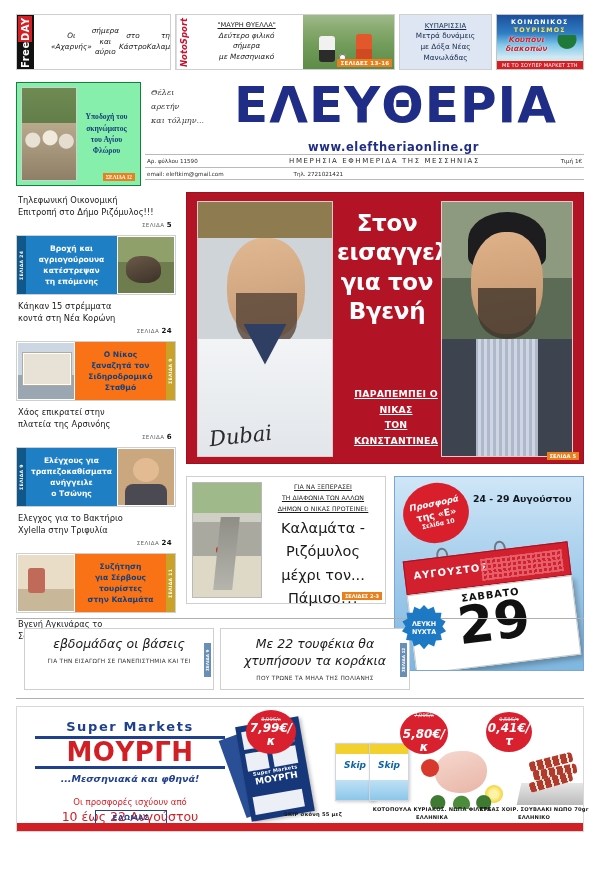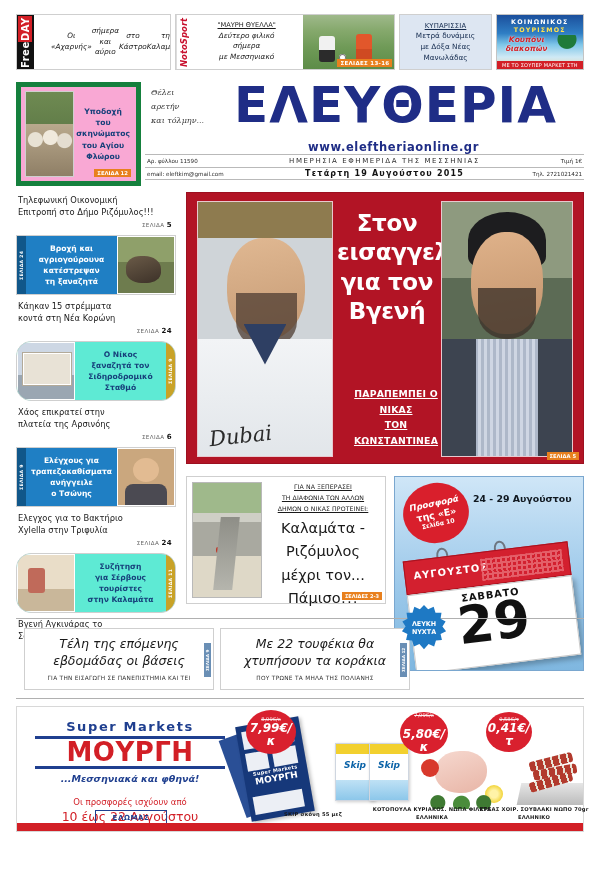--- a/index.html
+++ b/index.html
@@ -69,21 +69,21 @@
      color:#ffe14d; font-size:6.3px; font-weight:bold; letter-spacing:1.2px; }
   .tourism .coupon { position:absolute; top:21px; left:4px; width:52px; text-align:center;
      color:#d31f26; font-size:7.6px; font-weight:bold; font-style:italic; line-height:1.15; text-shadow:0 0 2px #fff; }
   .tourism .palm { position:absolute; right:5px; top:20px; width:22px; height:22px;
      background:radial-gradient(circle at 50% 20%, #1f7a3a 0 9px, transparent 10px); }
   .tourism .redbar { position:absolute; left:0; right:0; bottom:0; height:8px; background:#d31f26;
      color:#fff; font-size:5px; text-align:center; line-height:8px; letter-spacing:.2px; }
 
   
   .masthead { position:absolute; left:16px; top:82px; width:568px; height:104px; display:flex; }
-  .mh-left { width:125px; border:5px solid #15803d; background:#f9a8d4; position:relative; padding:4px; display:flex; }
+  .mh-left { width:125px; border:1px solid #15803d; background:#86efac; position:relative; padding:4px; display:flex;font-family:Liberation Serif, serif; }
   .mh-left .ph { width:56px; background:linear-gradient(180deg,#6f8a52,#4e6b3c); position:relative; overflow:hidden; border:1px solid #cfcfcf;}
   .mh-left .ph::after{ content:""; position:absolute; left:0; right:0; bottom:0; height:62%;
      background:
       radial-gradient(circle at 20% 30%, #e8e2d4 0 7px, transparent 8px),
       radial-gradient(circle at 52% 26%, #f0e9dc 0 7px, transparent 8px),
       radial-gradient(circle at 82% 32%, #e4ddd0 0 7px, transparent 8px),
       linear-gradient(180deg,#b9a98d,#8f7f66);}
   .mh-left .cap { flex:1; display:flex; flex-direction:column; align-items:center; justify-content:center;
      font-size:7.6px; font-weight:bold; color:#16407a; line-height:1.5; text-align:center; padding:0 2px;}
   .mh-left .pg { position:absolute; right:5px; bottom:4px; background:#e8801e; color:#fff;
@@ -107,21 +107,21 @@
   .mrow .r { width:80px; text-align:right; padding-right:2px; }
 
   
   .leftcol { position:absolute; left:16px; top:192px; width:160px; }
   .ln-text { font-size:8.3px; color:#1a1a1a; line-height:1.5; padding:2px 0 1px 2px; }
   .ln-page { text-align:right; font-size:5.6px; color:#666; letter-spacing:.4px; padding:1px 4px 4px 0; }
   .ln-page b { font-size:7px; color:#111; }
 
   .ln-box { position:relative; height:60px; margin:2px 0 3px 0; display:flex; border:1px solid #cfcfcf; overflow:hidden; }
   .ln-box.blue { background:#1f7fc4; }
-  .ln-box.cream { background:#5eead4;border-radius:15px; }
+  .ln-box.cream { background:#f97316; }
   .ln-tab { width:9px; writing-mode:vertical-rl; transform:rotate(180deg);
     font-size:4.6px; font-weight:bold; color:#fff; display:flex; align-items:center; justify-content:center;
     letter-spacing:.3px; }
   .ln-box.blue .ln-tab { background:#10578a; }
   .ln-box.cream .ln-tab { background:#c9a227; }
   .ln-box .ln-cap { flex:1; display:flex; flex-direction:column; align-items:center; justify-content:center;
      text-align:center; font-size:7.6px; font-weight:bold; line-height:1.45; padding:0 3px; }
   .ln-box.blue .ln-cap { color:#ffffff; }
   .ln-box.cream .ln-cap { color:#17407b; }
   .ln-img { width:58px; border:1px solid #fff; }
@@ -386,21 +386,20 @@
       <div class="logo">ΕΛΕΥΘΕΡΙΑ</div>
       <div class="weburl">www.eleftheriaonline.gr</div>
 
       <div class="mrow r1">
         <div class="l">Αρ. φύλλου 11590</div>
         <div class="c">ΗΜΕΡΗΣΙΑ ΕΦΗΜΕΡΙΔΑ ΤΗΣ ΜΕΣΣΗΝΙΑΣ</div>
         <div class="r">Τιμή 1€</div>
       </div>
       <div class="mrow r2">
         <div class="l">email: eleftkim@gmail.com</div>
-        <div class="c">Τετάρτη 19 Αυγούστου 2015</div>
         <div class="r">Τηλ. 2721021421</div>
       </div>
     </div>
   </div>
 
   <div class="leftcol">
 
     <div>
       <div class="ln-text">
         <div>Τηλεφωνική Οικονομική</div>
@@ -411,21 +410,21 @@
         <b>5</b>
       </div>
     </div>
 
     <div class="ln-box blue">
       <div class="ln-tab">ΣΕΛΙΔΑ 24</div>
       <div class="ln-cap">
         <span>Βροχή και</span>
         <span>αγριογούρουνα</span>
         <span>κατέστρεψαν</span>
-        <span>τη ξαναζητά</span>
+        <span>τη επόμενης</span>
       </div>
       <div class="ln-img img-boar"></div>
     </div>
 
     <div>
       <div class="ln-text">
         <div>Κάηκαν 15 στρέμματα</div>
         <div>κοντά στη Νέα Κορώνη</div>
       </div>
       <div class="ln-page">
@@ -571,21 +570,20 @@
       <span>ΛΕΥΚΗ</span>
       <span>ΝΥΧΤΑ</span>
     </div>
   </div>
 
   <div class="divider" style="top:618px;"></div>
   <div class="divider" style="top:698px;"></div>
 
   <div class="bbox one">
     <div class="bt">
-      <div>Τέλη της επόμενης</div>
       <div>εβδομάδας οι βάσεις</div>
     </div>
     <div class="bs">ΓΙΑ ΤΗΝ ΕΙΣΑΓΩΓΗ ΣΕ ΠΑΝΕΠΙΣΤΗΜΙΑ ΚΑΙ ΤΕΙ</div>
     <div class="tab">ΣΕΛΙΔΑ 9</div>
   </div>
 
   <div class="bbox two">
     <div class="bt">
       <div>Με 22 τουφέκια θα</div>
       <div>χτυπήσουν τα κοράκια</div>

